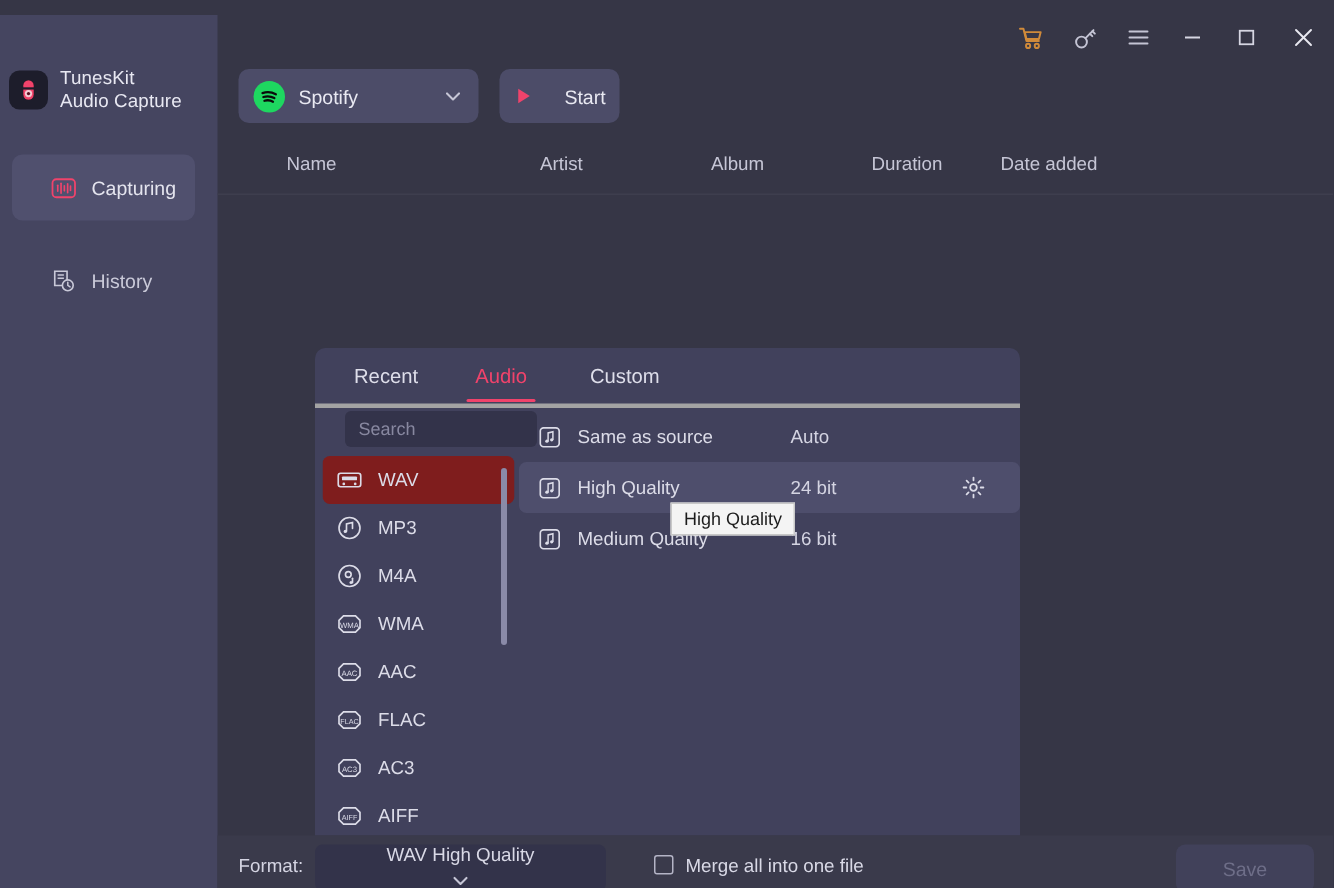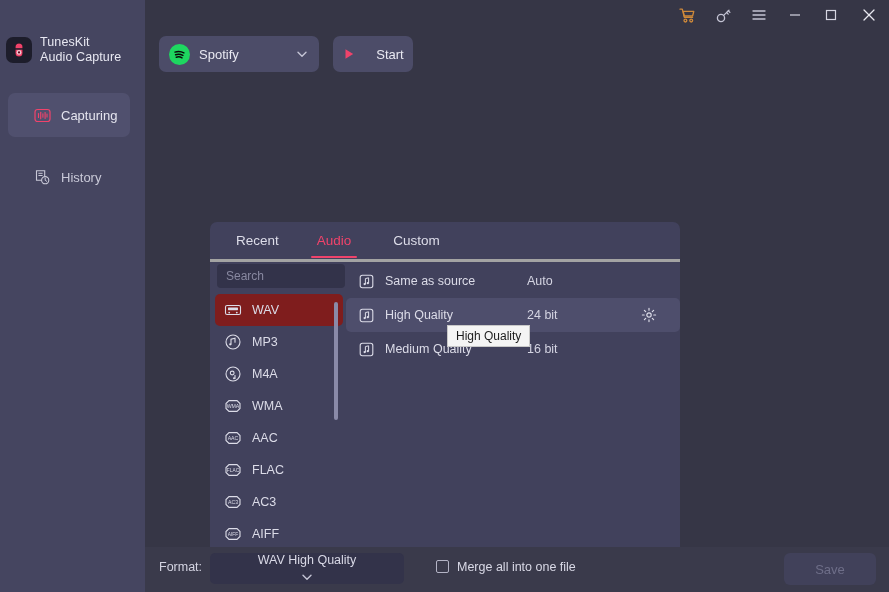--- a/index.html
+++ b/index.html
@@ -6,20 +6,21 @@
   html, body {
     width: 889px; height: 592px;
     background: #363646;
     font-family: "Liberation Sans", sans-serif;
     overflow: hidden;
   }
   #app {
     position: relative;
     width: 889px; height: 450px;
     background: #363646;
+    margin-top: 10px;
   }
 
   
   .sidebar {
     position: absolute; left: 0; top: 0;
     width: 145px; height: 592px;
     background: #454560;
   }
   .brand {
     position: absolute; left: 0; top: 30px;
@@ -113,21 +114,21 @@
   }
   .tab.t0 { margin-left: 26px; }
   .tab.t1 { margin-left: 38px; color: #f0436b; }
   .tab.t2 { margin-left: 42px; }
   .tab.t1::after {
     content: ""; position: absolute; left: -6px; right: -6px; bottom: 3px;
     height: 2px; background: #f0436b; border-radius: 1px;
   }
 
   .search-box {
-    position: absolute; left: 7px; top: 42px;
+    position: absolute; left: 20px; top: 42px;
     width: 128px; height: 24px;
     background: #33334a; border-radius: 4px;
     display: flex; align-items: center; padding: 0 9px;
   }
   .search-box .ph { font-size: 12px; color: #8888a0; }
 
   .fmt-list {
     position: absolute; left: 5px; top: 72px;
     width: 128px; height: 253px; overflow: hidden;
   }
@@ -319,20 +320,27 @@
     <div class="start-btn">
       <span>
         <svg width="14" height="14" viewBox="0 0 14 14">
           <path d="M3.5 2.2 11.2 7l-7.7 4.8z" fill="#f0436b"></path>
         </svg>
       </span>
       <span class="start-label">Start</span>
     </div>
   </div>
 
+  <div class="table-head">
+    <div class="th" style="left:46px">Name</div>
+    <div class="th" style="left:215px">Artist</div>
+    <div class="th" style="left:329px">Album</div>
+    <div class="th" style="left:436px">Duration</div>
+    <div class="th" style="left:522px">Date added</div>
+  </div>
 
   <div class="dialog">
 
     <div class="tabs">
       <div class="tab t0">Recent</div>
       <div class="tab t1">Audio</div>
       <div class="tab t2">Custom</div>
     </div>
 
     <div class="search-box">

